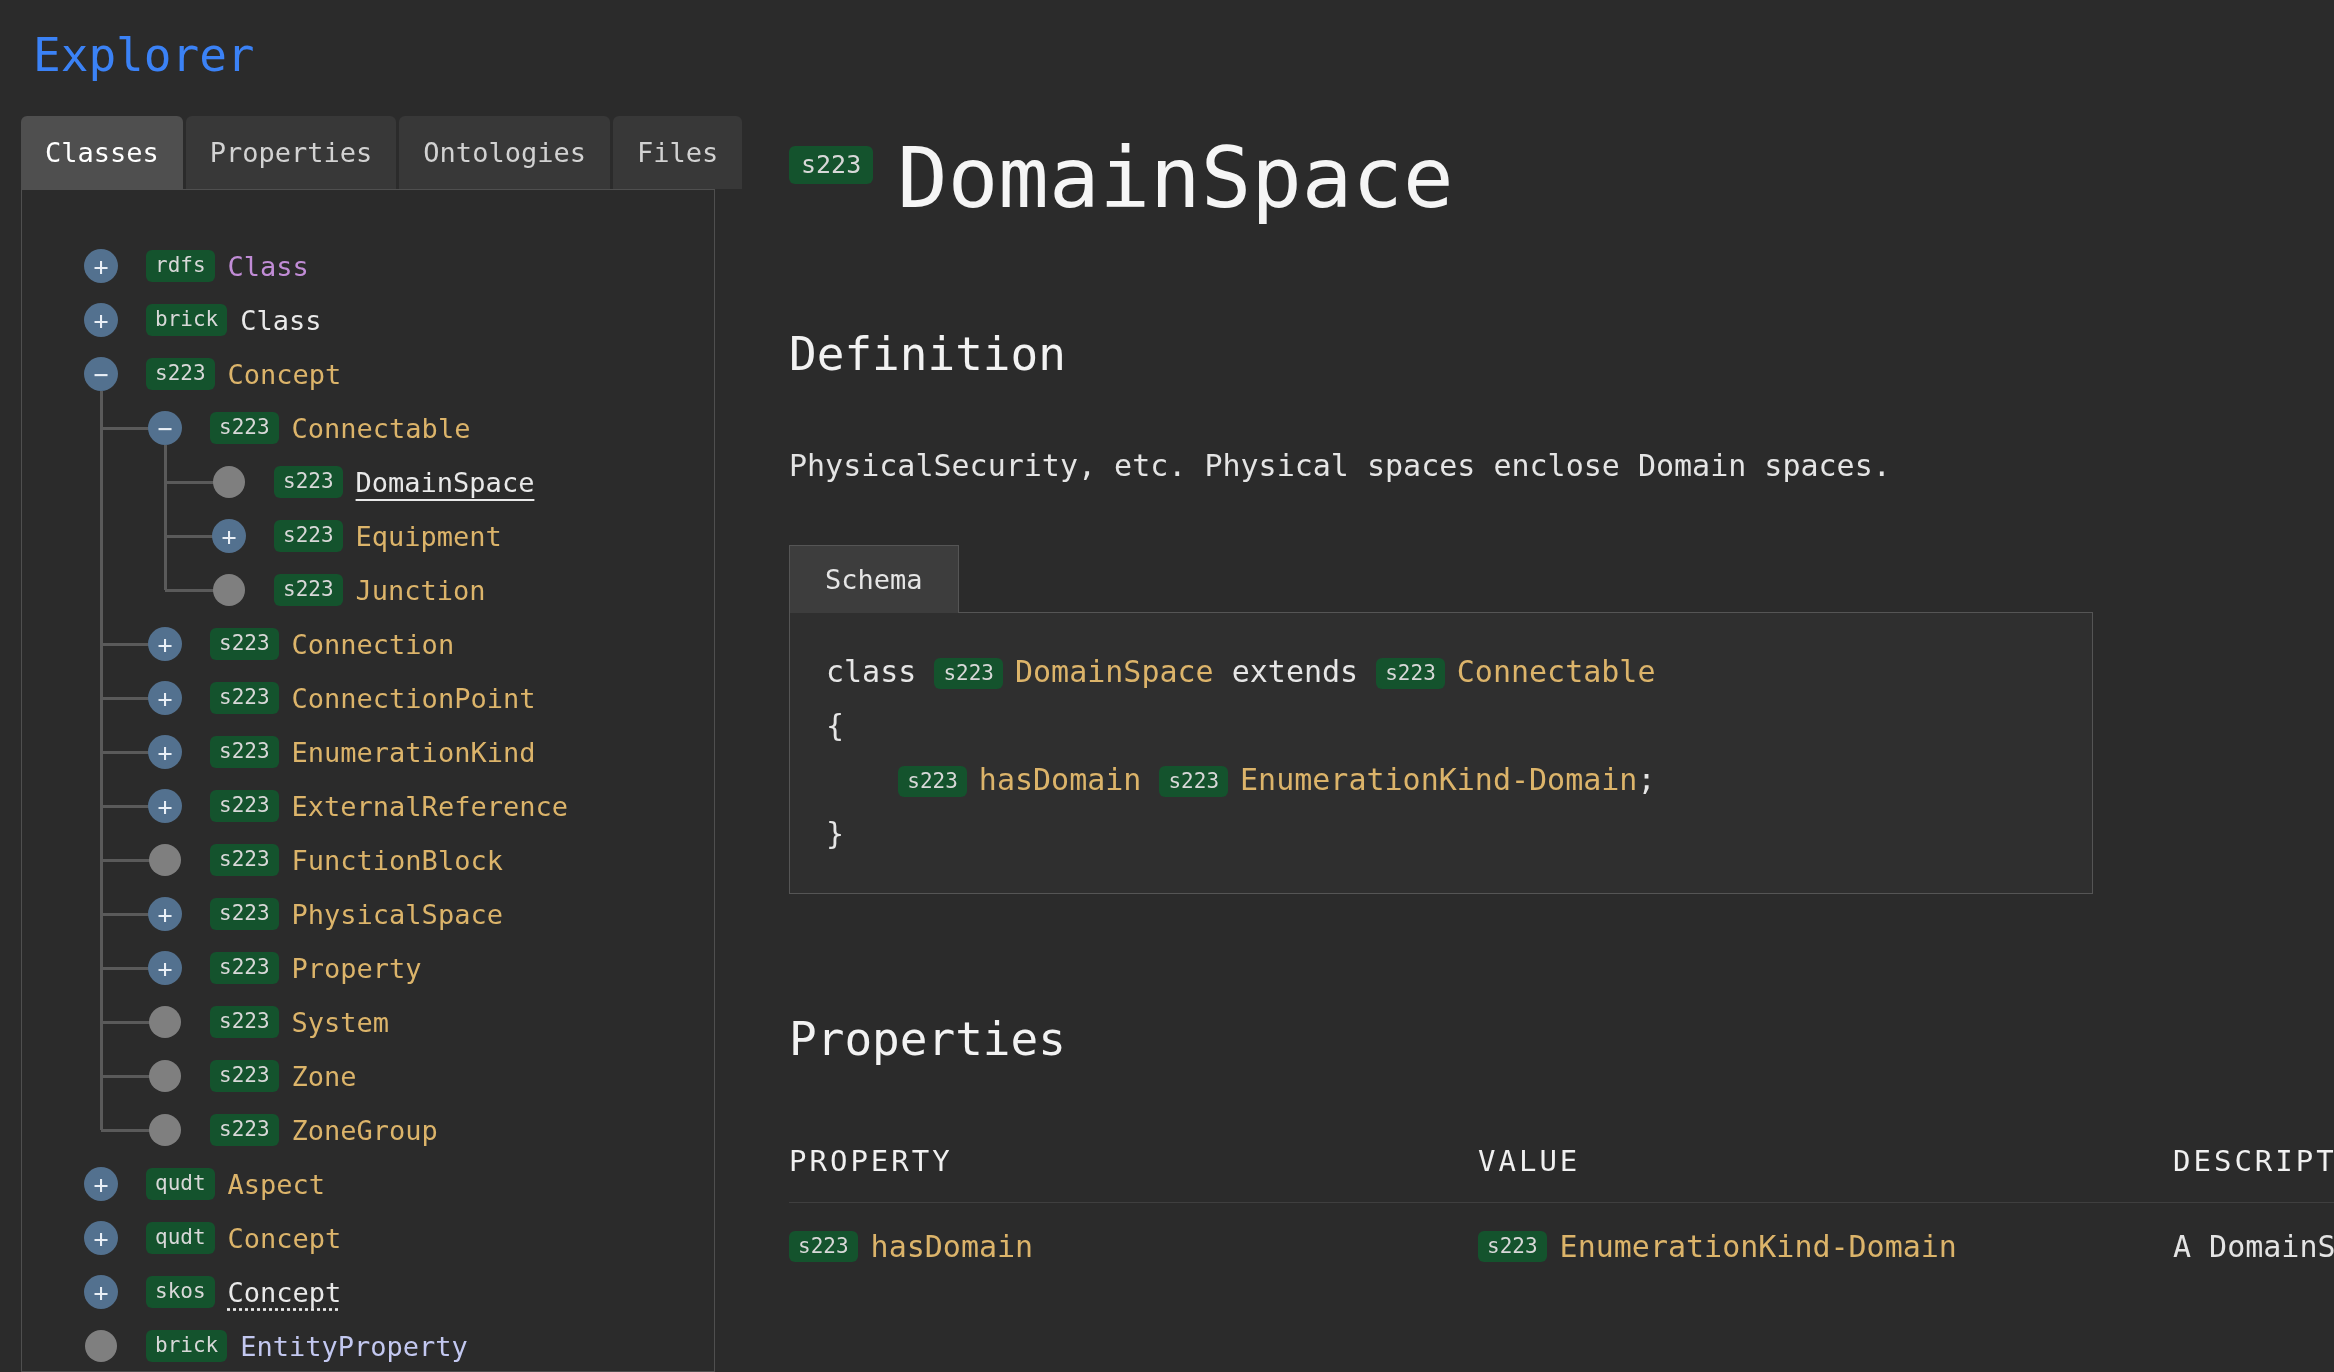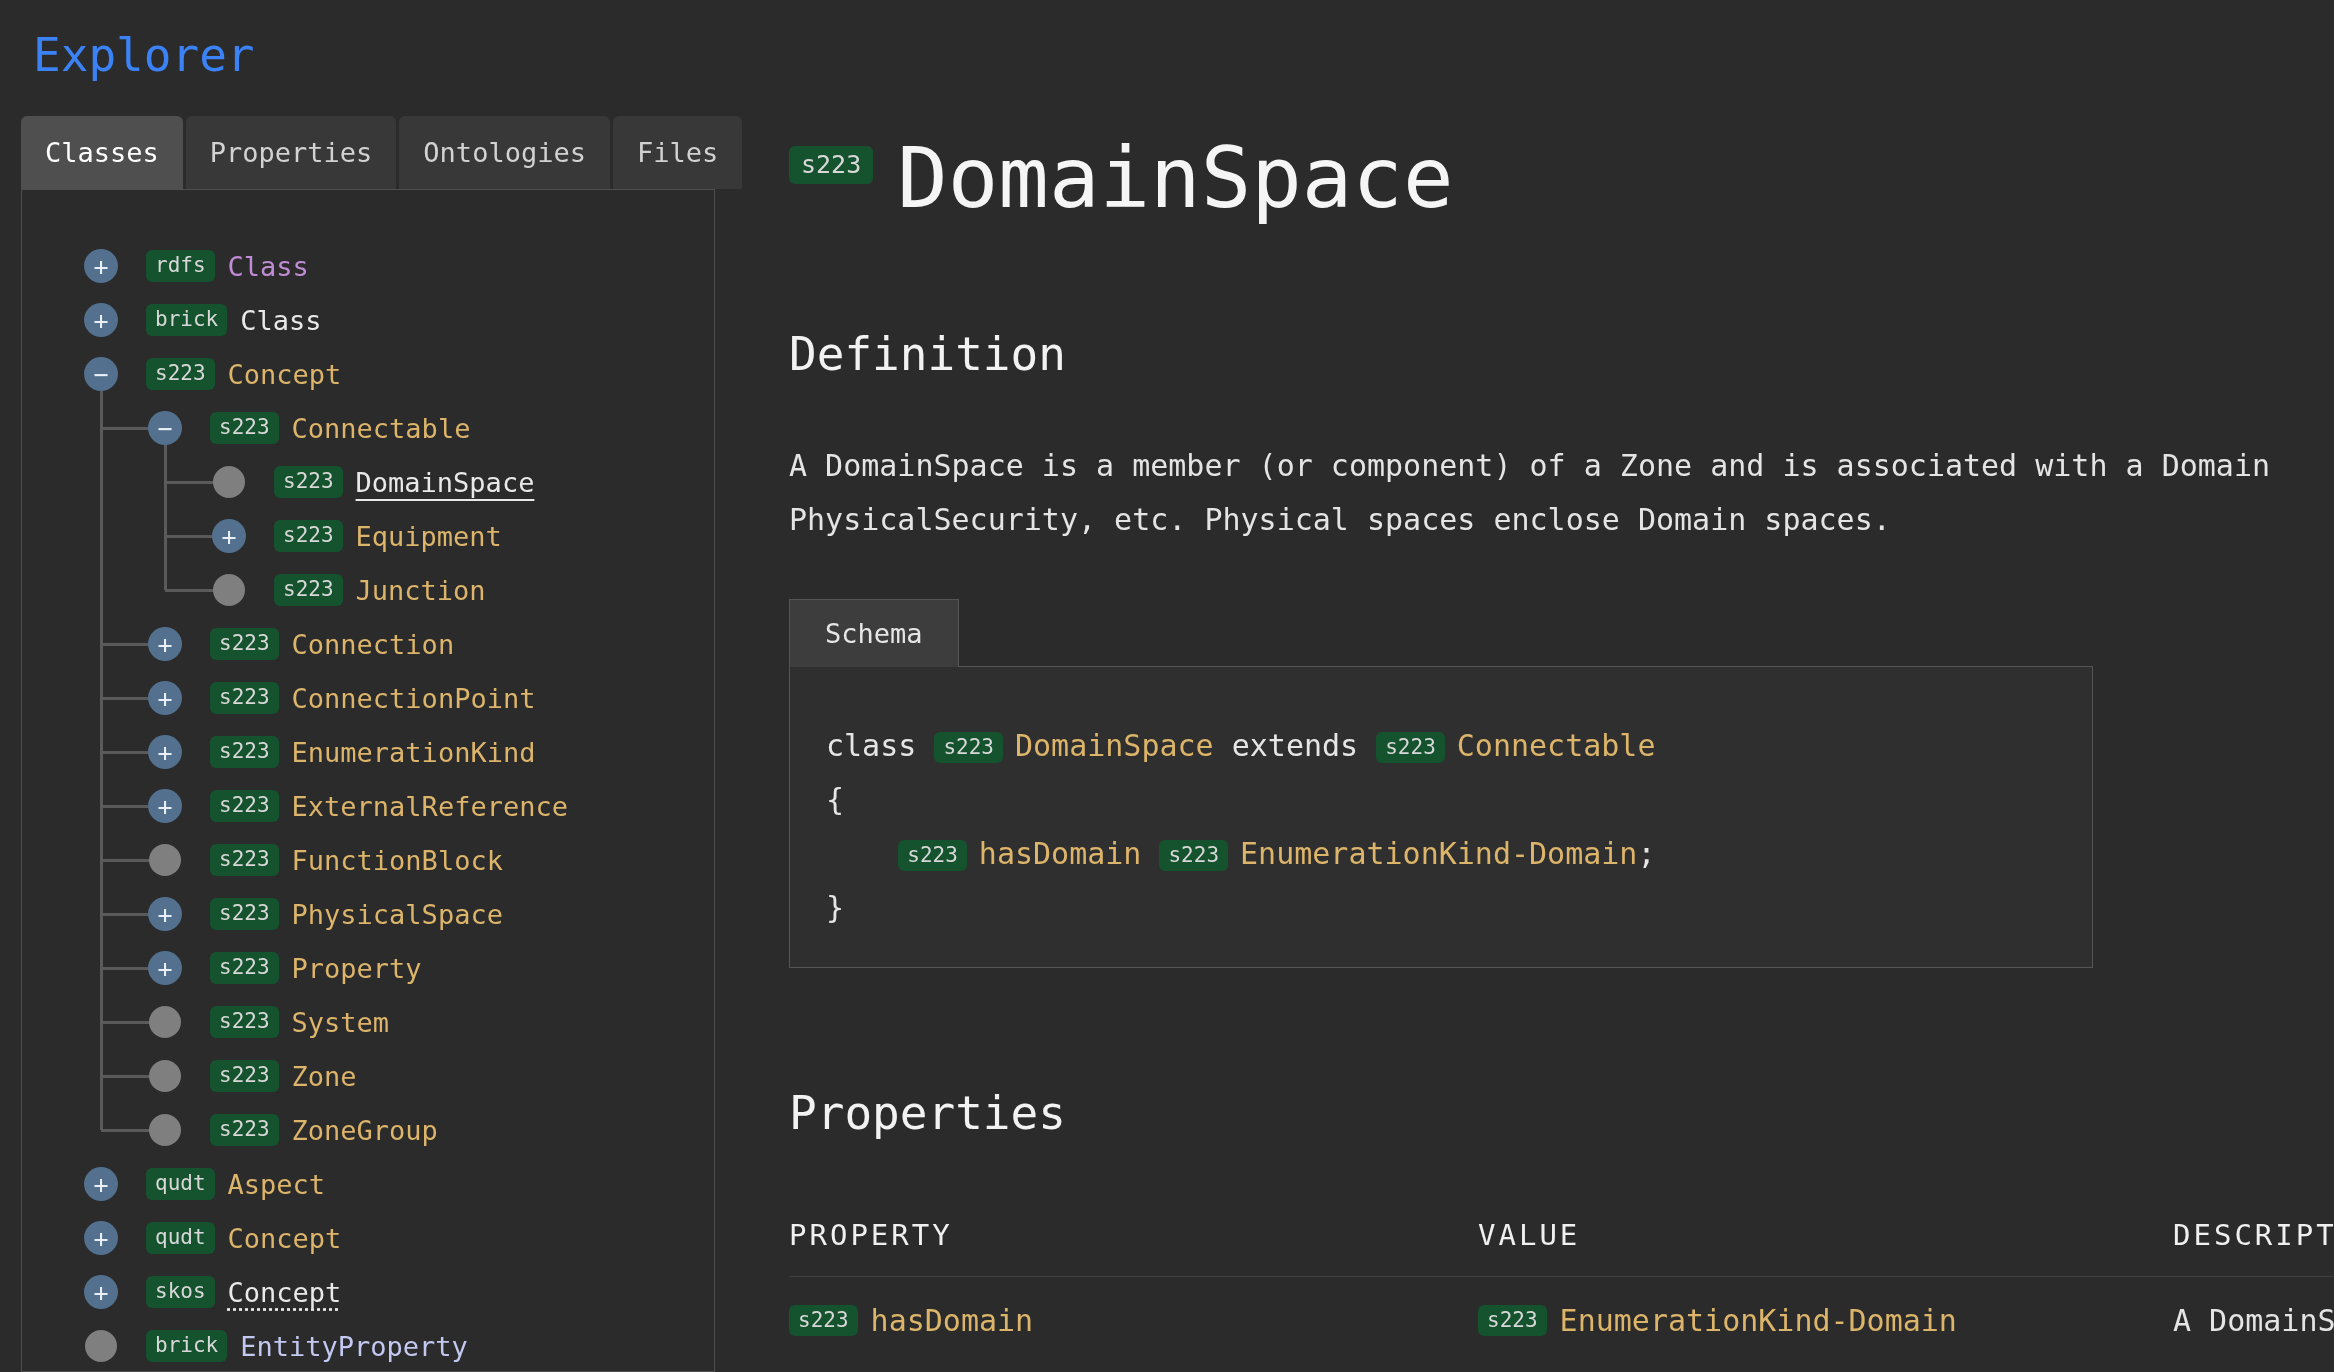--- a/index.html
+++ b/index.html
@@ -40,21 +40,21 @@
   .title-badge{margin-top:16px;font-size:25px;padding:4px 12px;}
   .class-title{font-size:84px;font-weight:normal;color:#f5f5f5;margin:0 0 0 24px;line-height:1.15;}
   .section-heading{font-size:46px;font-weight:normal;color:#f2f2f2;margin:0;}
   .def-heading{margin-top:100px;}
   .definition{margin-top:58px;font-size:30px;line-height:54px;color:#e4e4e4;}
   .def-line{white-space:nowrap;}
   .schema-tab{display:inline-flex;align-items:center;margin-top:52px;margin-bottom:-1px;height:68px;
               padding:0 35px;font-size:27px;color:#e6e6e6;background:#3d3d3d;
               border:1px solid #555;border-bottom:none;box-sizing:border-box;position:relative;z-index:1;cursor:pointer;}
   .code-block{width:1304px;box-sizing:border-box;border:1px solid #555;background:#2f2f2f;
-              padding:52px 30px 32px 36px;font-size:30px;}
+              padding:32px 30px 32px 36px;font-size:30px;}
   .code-line{line-height:54px;white-space:pre;color:#e6e6e6;}
   .code-line .badge{margin-right:12px;transform:translateY(-2px);}
   .tok-class{color:#dcb46a;cursor:pointer;}
   .props-heading{margin-top:118px;}
   .prop-table{margin-top:78px;width:1600px;}
   .table-header{display:flex;font-size:29px;letter-spacing:3px;color:#f0f0f0;
                 padding-bottom:24px;border-bottom:1px solid #3f3f3f;}
   .col0{width:689px;flex:none;}
   .col1{width:695px;flex:none;}
   .col2{flex:1;}
@@ -205,21 +205,20 @@
 
   <div class="main">
     <div class="title-row">
       <span class="badge title-badge">s223</span>
       <h1 class="class-title">DomainSpace</h1>
     </div>
 
     <h2 class="section-heading def-heading">Definition</h2>
 
     <div class="definition">
-      <div class="def-line">A DomainSpace is a member (or component) of a Zone and is associated with a Domain</div>
       <div class="def-line">PhysicalSecurity, etc. Physical spaces enclose Domain spaces.</div>
     </div>
 
     <div>
       <div class="schema-tab">Schema</div>
     </div>
     <div class="code-block">
         <div class="code-line"><span class="tok-text">class </span><span class="badge">s223</span><span class="tok-class">DomainSpace</span><span class="tok-text"> extends </span><span class="badge">s223</span><span class="tok-class">Connectable</span></div>
         <div class="code-line"><span class="tok-text">{</span></div>
         <div class="code-line"><span class="tok-text">    </span><span class="badge">s223</span><span class="tok-class">hasDomain</span><span class="tok-text"> </span><span class="badge">s223</span><span class="tok-class">EnumerationKind-Domain</span><span class="tok-text">;</span></div>

